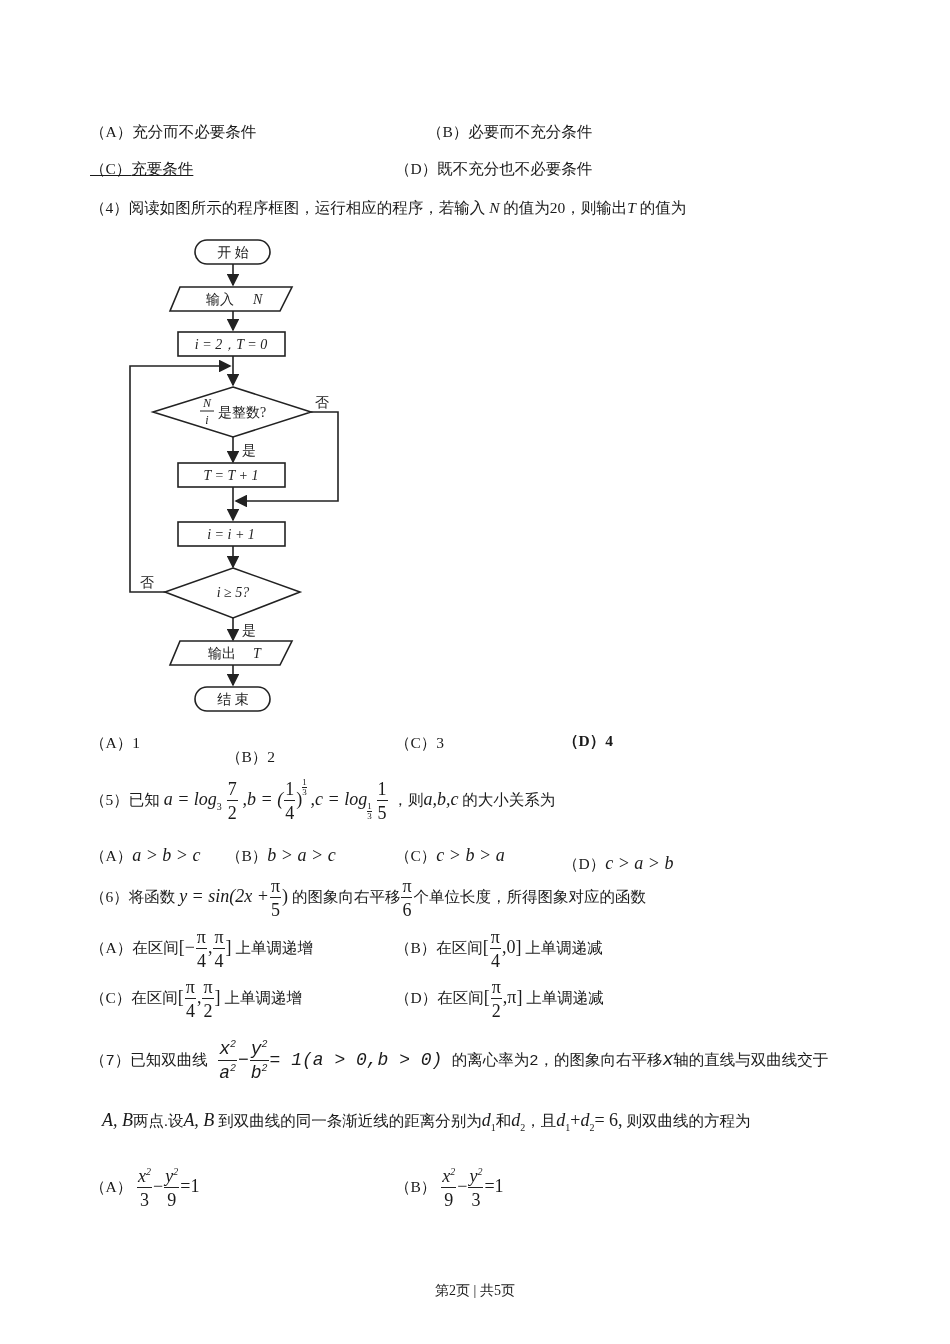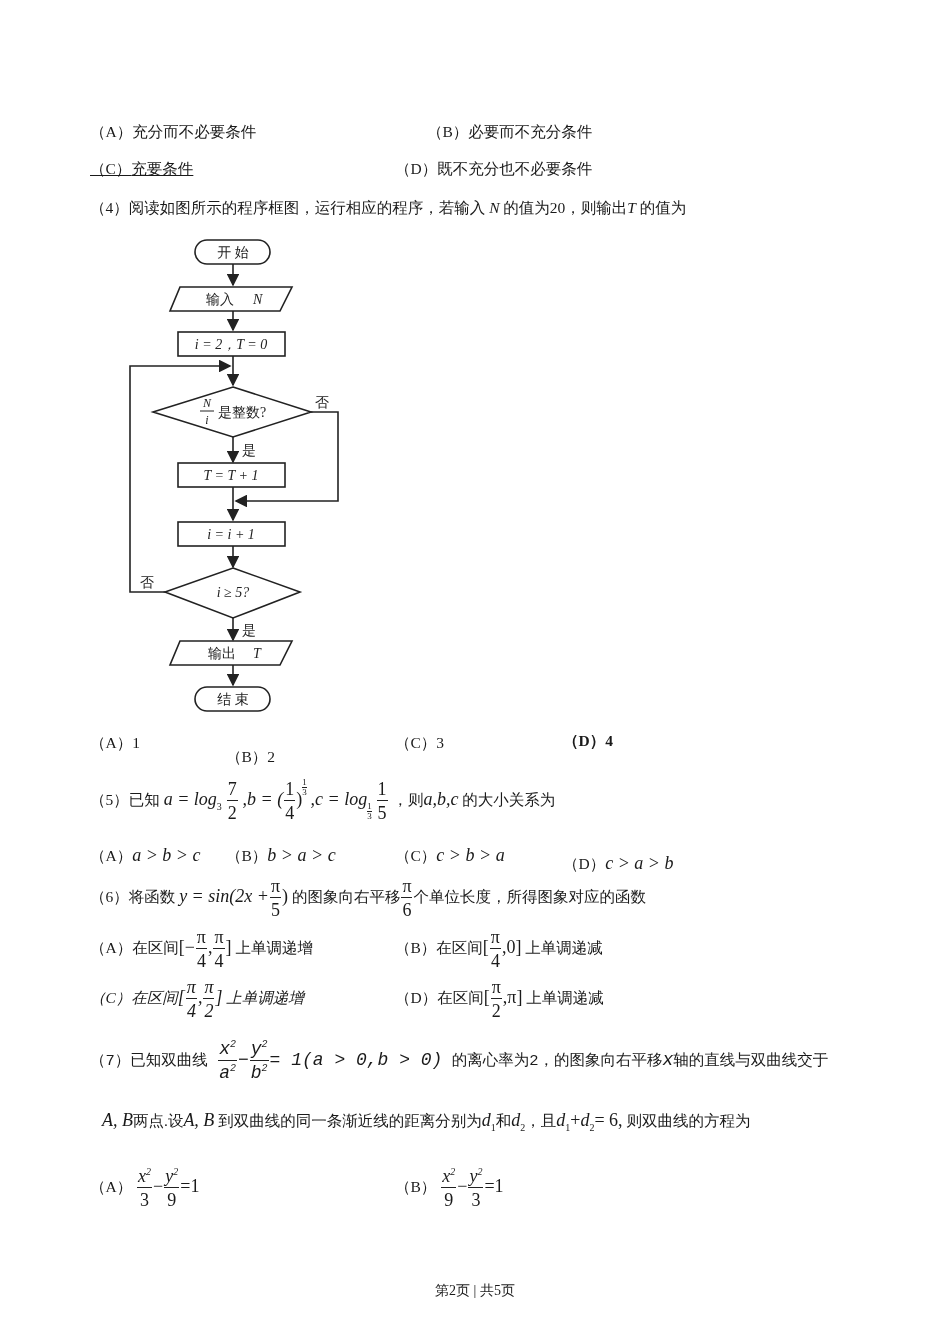--- a/index.html
+++ b/index.html
@@ -135,21 +135,21 @@
 <div class="line" style="left:90px; top:928px; line-height:36px;">
   <span>（A）</span><span>在区间</span><span class="big">[−</span><span class="frac big"><span class="num">π</span><span class="den">4</span></span><span class="big">,</span><span class="frac big"><span class="num">π</span><span class="den">4</span></span><span class="big">]</span>
   <span>上单调递增</span>
 </div>
 
 <div class="line" style="left:395px; top:928px; line-height:36px;">
   <span>（B）</span><span>在区间</span><span class="big">[</span><span class="frac big"><span class="num">π</span><span class="den">4</span></span><span class="big">,0]</span>
   <span>上单调递减</span>
 </div>
 
-<div class="line" style="left:90px; top:978px; line-height:36px;font-style:italic;">
+<div class="line" style="left:90px; top:978px; line-height:36px;">
   <span>（C）</span><span>在区间</span><span class="big">[</span><span class="frac big"><span class="num">π</span><span class="den">4</span></span><span class="big">,</span><span class="frac big"><span class="num">π</span><span class="den">2</span></span><span class="big">]</span>
   <span>上单调递增</span>
 </div>
 
 <div class="line" style="left:395px; top:978px; line-height:36px;">
   <span>（D）</span><span>在区间</span><span class="big">[</span><span class="frac big"><span class="num">π</span><span class="den">2</span></span><span class="big">,π]</span>
   <span>上单调递减</span>
 </div>
 
 <div class="line" style="left:90px; top:1040px; height:46px; line-height:40px;font-family:Liberation Mono, monospace;">

